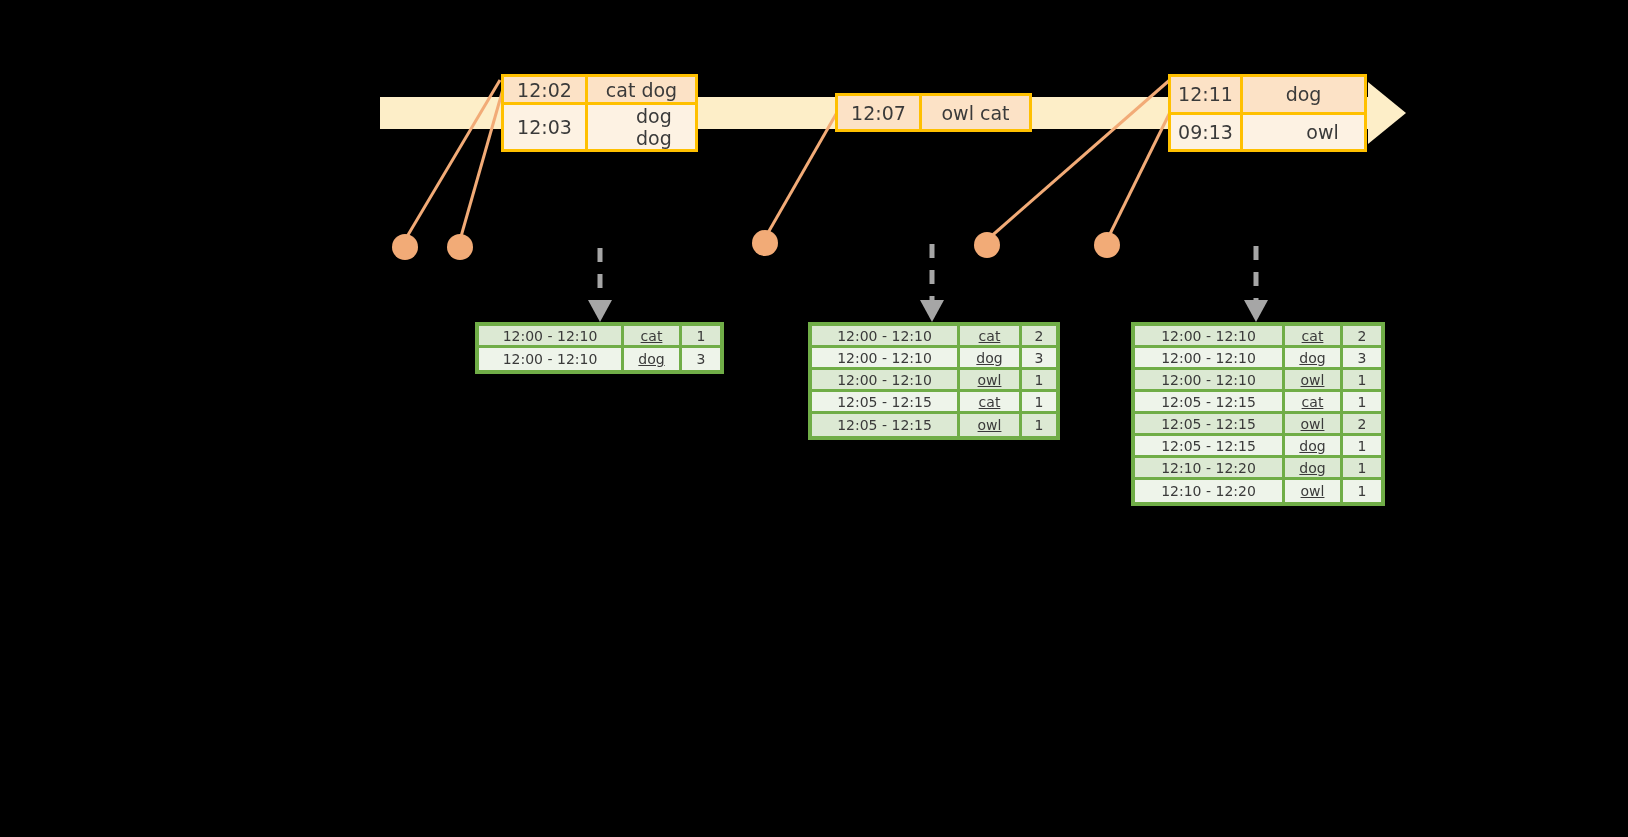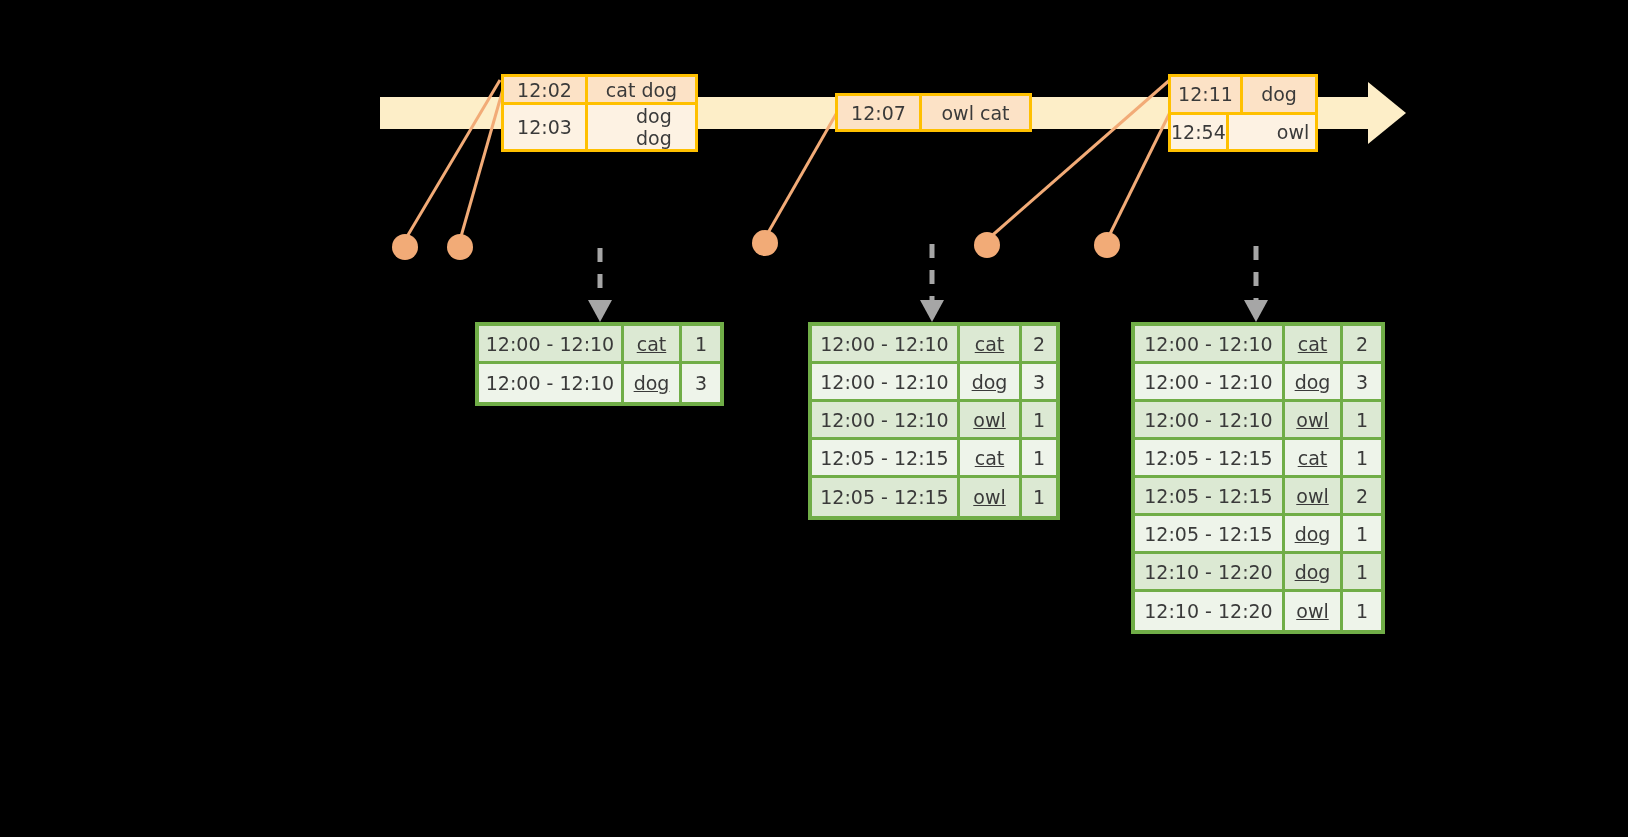--- a/index.html
+++ b/index.html
@@ -48,21 +48,21 @@
   .evt-cell.time{
     width:84px;
     border-right:3px solid #ffc000;
   }
   .evt-row + .evt-row .evt-cell{border-top:0;}
   .evt-row:not(:first-child){border-top:3px solid #ffc000;gap:38px;}
   .evt-cell.val{flex:1;padding:0 10px;}
 
   #evt-a{left:501px;top:62px;width:197px;height:78px;}
   #evt-b{left:835px;top:81px;width:197px;height:39px;justify-content:center;}
-  #evt-c{left:1168px;top:62px;width:150px;height:78px;}
+  #evt-c{left:1168px;top:62px;width:199px;height:78px;}
   #evt-c .evt-cell.time{width:72px;}
 
   
   .dot{
     position:absolute;
     width:26px;height:26px;border-radius:50%;
     background:#f2ab77;
     z-index:4;
   }
 
@@ -73,23 +73,23 @@
     box-sizing:border-box;
     background:#e2efda;
     display:flex;flex-direction:column;
     z-index:3;
   }
   .res-row{display:flex;}
   .res-row.shade{background:#dce9d3;}
   .res-row.light{background:#eef4ea;}
   .res-cell{
     display:flex;align-items:center;justify-content:center;
-    font-size:19px;color:#3a3a3a;
-    box-sizing:border-box;
-    height:38px;
+    font-size:14px;color:#3a3a3a;
+    box-sizing:border-box;
+    height:22px;
     border-right:3px solid #70ad47;
     border-bottom:3px solid #70ad47;
   }
   .res-row:last-child .res-cell{border-bottom:0;}
   .res-cell.c-win{width:145px;}
   .res-cell.c-key{width:58px;text-decoration:underline;}
   .res-cell.c-cnt{width:38px;border-right:0;}
 
   #tbl-1{left:475px;top:310px;}
   #tbl-2{left:808px;top:310px;}
@@ -146,21 +146,21 @@
       <div class="evt-cell val">owl cat</div>
     </div>
   </div>
 
   <div class="evt-box" id="evt-c">
     <div class="evt-row alt">
       <div class="evt-cell time">12:11</div>
       <div class="evt-cell val">dog</div>
     </div>
     <div class="evt-row">
-      <div class="evt-cell time">12:54</div>
+      <div class="evt-cell time">09:13</div>
       <div class="evt-cell val">owl</div>
     </div>
   </div>
 
   <div id="dot-layer">
       <div class="dot" style="left: 392px; top: 222px;"></div>
       <div class="dot" style="left: 447px; top: 222px;"></div>
       <div class="dot" style="left: 752px; top: 218px;"></div>
       <div class="dot" style="left: 974px; top: 220px;"></div>
       <div class="dot" style="left: 1094px; top: 220px;"></div>

